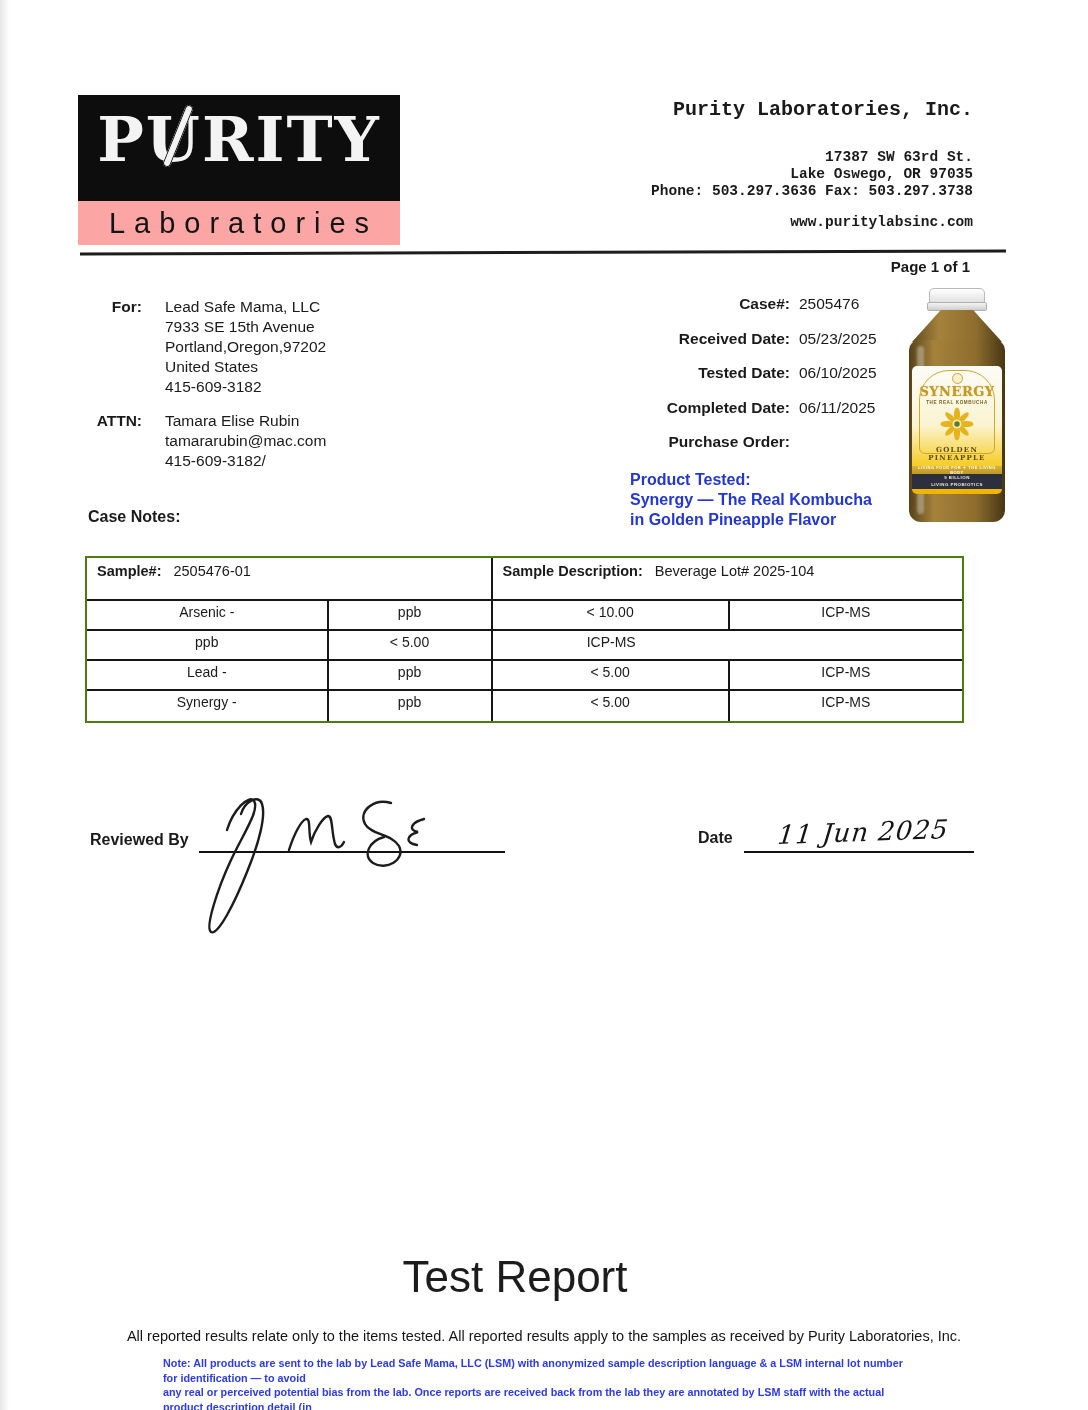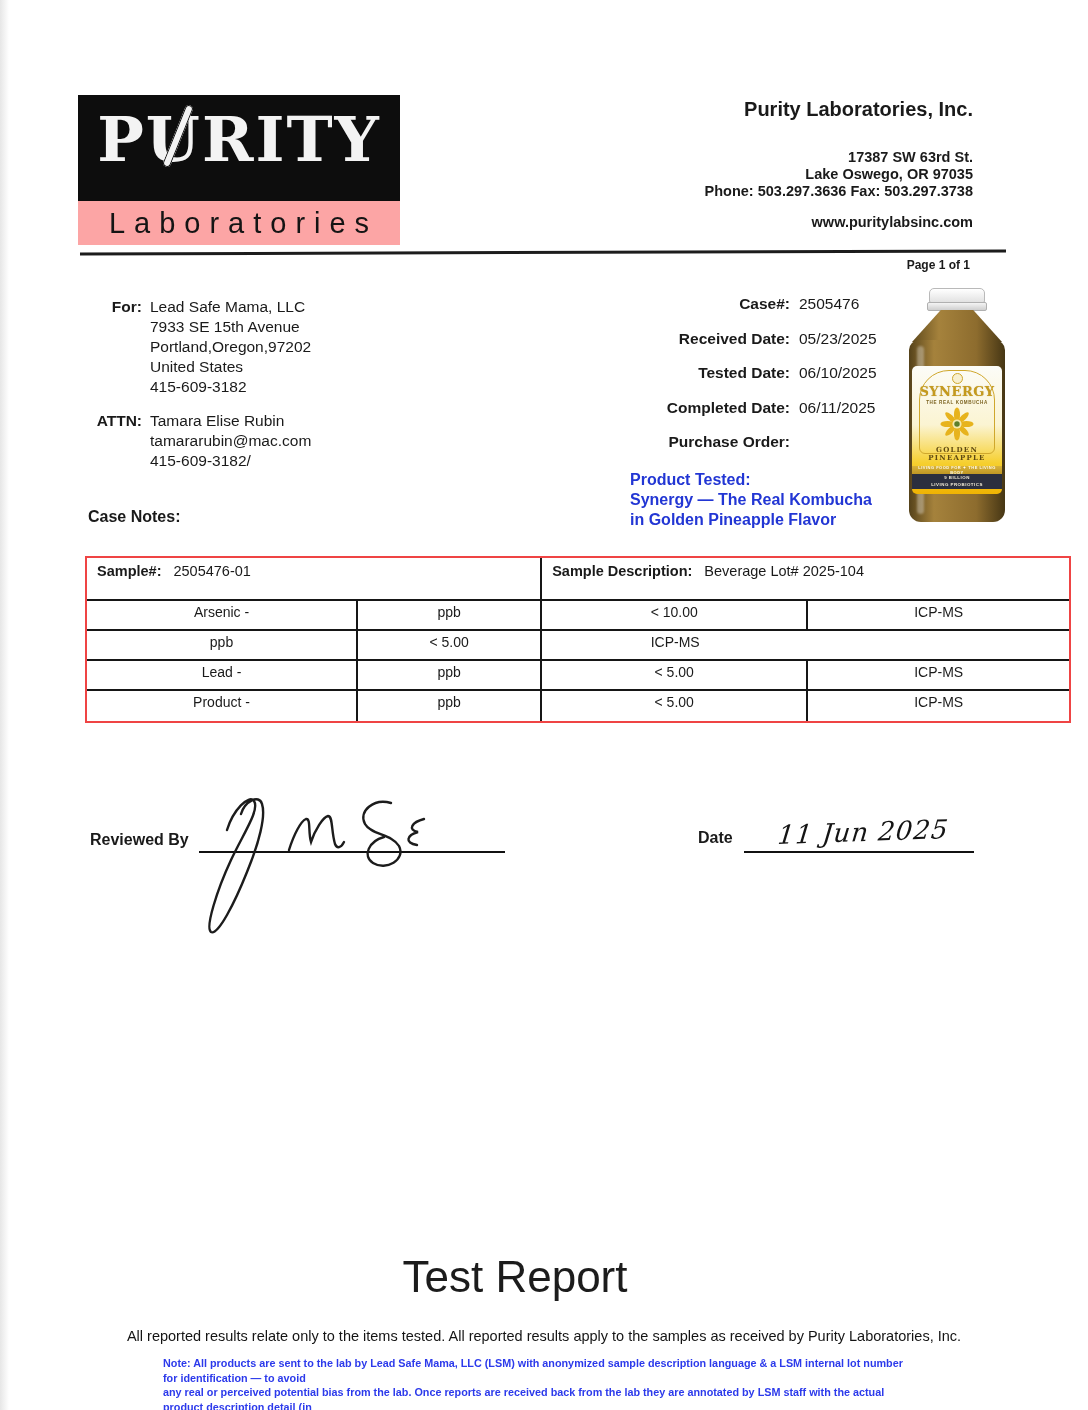--- a/index.html
+++ b/index.html
@@ -27,35 +27,35 @@
     background: #f3f3f3; border-radius: 5px; transform: rotate(22deg);
     box-shadow: 0 0 0 1px #0d0d0d inset;
   }
   .logo-band {
     width: 322px; height: 44px; background: #fca5a5; display: flex;
     align-items: center; justify-content: center;
     font-size: 29px; letter-spacing: 9px; color: #141414; padding-left: 9px;
   }
 
   
-  .hdr-right { position: absolute; right: 115px; top: 98px; text-align: right; }
+  .hdr-right { position: absolute; right: 115px; top: 98px; text-align: right; font-family: Liberation Mono, monospace; }
   .company-name { font-size: 20px; font-weight: bold; }
   .hdr-addr { margin-top: 28px; font-size: 14.5px; font-weight: bold; line-height: 17px; }
   .hdr-web { margin-top: 14px; font-size: 14.5px; font-weight: bold; }
   .hdr-rule {
     position: absolute; left: 80px; top: 251px; width: 926px; height: 3px;
     background: #1c1c1c; transform: rotate(-0.2deg);
   }
-  .page-ind { position: absolute; right: 118px; top: 258px; font-size: 12px; font-weight: bold; padding-left: 12px; }
+  .page-ind { position: absolute; right: 118px; top: 258px; font-size: 15px; font-weight: bold; padding-left: 12px; }
 
   
   .lbl { font-weight: bold; }
   .client { position: absolute; left: 88px; top: 297px; font-size: 15.5px; line-height: 20px; }
   .client-row { display: flex; }
-  .client-row .lbl { width: 54px; text-align: right; margin-right: 8px; flex: none; }
+  .client-row .lbl { width: 54px; text-align: right; margin-right: 23px; flex: none; }
   .attn { margin-top: 14px; }
   .case-notes { position: absolute; left: 88px; top: 508px; font-size: 16px; font-weight: bold; }
 
   
   .case-info { position: absolute; left: 560px; top: 295px; width: 330px; }
   .ci-row { display: flex; margin-bottom: 16.5px; font-size: 15.5px; align-items: baseline; }
   .ci-row .lbl { width: 230px; text-align: right; margin-right: 9px; flex: none; }
   .product-tested {
     position: absolute; left: 630px; top: 470px; width: 270px;
     font-size: 16px; font-weight: bold; line-height: 20px; color: #2236d4;
@@ -112,21 +112,21 @@
     font-size: 4px; letter-spacing: .5px; color: #fffbe8; font-weight: bold;
     display: flex; align-items: center; justify-content: center;
   }
   .probio {
     height: 15px; background: #2b2f3e; color: #f2ecd8; font-weight: bold;
     font-size: 4.4px; letter-spacing: .5px; line-height: 1.4;
     display: flex; flex-direction: column; align-items: center; justify-content: center;
   }
 
   
-  .rtable { position: absolute; left: 85px; top: 556px; width: 986px; border: 2px solid #ef4444; background: #fff; }
+  .rtable { position: absolute; left: 85px; top: 556px; width: 879px; border: 2px solid #4d7c0f; background: #fff; }
   .t-row { display: grid; border-bottom: 2px solid #161616; }
   .t-row:last-child { border-bottom: none; }
   .t-row.sample { grid-template-columns: 46.35% 53.65%; height: 43px; }
   .t-row.head  { grid-template-columns: 27.6% 18.75% 27.1% 26.55%; height: 27px; }
   .t-row.data  { grid-template-columns: 27.6% 18.75% 27.1% 26.55%; height: 30px; }
   .t-cell { border-right: 2px solid #161616; overflow: hidden; }
   .t-cell:last-child { border-right: none; }
   .sample .t-cell { padding: 5px 10px; font-size: 14.5px; display: flex; gap: 12px; align-items: baseline; }
   .head .t-cell { display: flex; align-items: center; justify-content: center; font-weight: bold; font-size: 14.5px; }
   .data .t-cell { padding-top: 3px; text-align: center; font-size: 14px; }
@@ -313,21 +313,21 @@
       <div class="t-cell">&lt; 5.00</div>
       <div class="t-cell">ICP-MS</div>
     </div>
     <div class="t-row data">
       <div class="t-cell">Lead -</div>
       <div class="t-cell">ppb</div>
       <div class="t-cell">&lt; 5.00</div>
       <div class="t-cell">ICP-MS</div>
     </div>
     <div class="t-row data">
-      <div class="t-cell">Product -</div>
+      <div class="t-cell">Synergy -</div>
       <div class="t-cell">ppb</div>
       <div class="t-cell">&lt; 5.00</div>
       <div class="t-cell">ICP-MS</div>
     </div>
   </div>
 
   <div class="reviewed-lbl">Reviewed By</div>
   <div class="sig-line"></div>
   <div class="signature">
     <svg width="280" height="150" viewBox="0 0 280 150">

